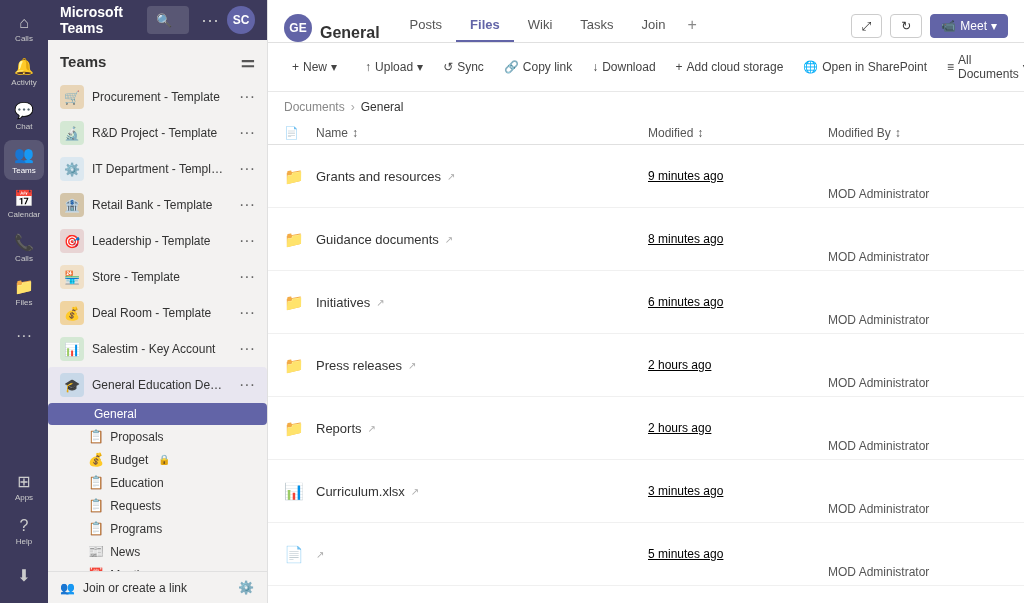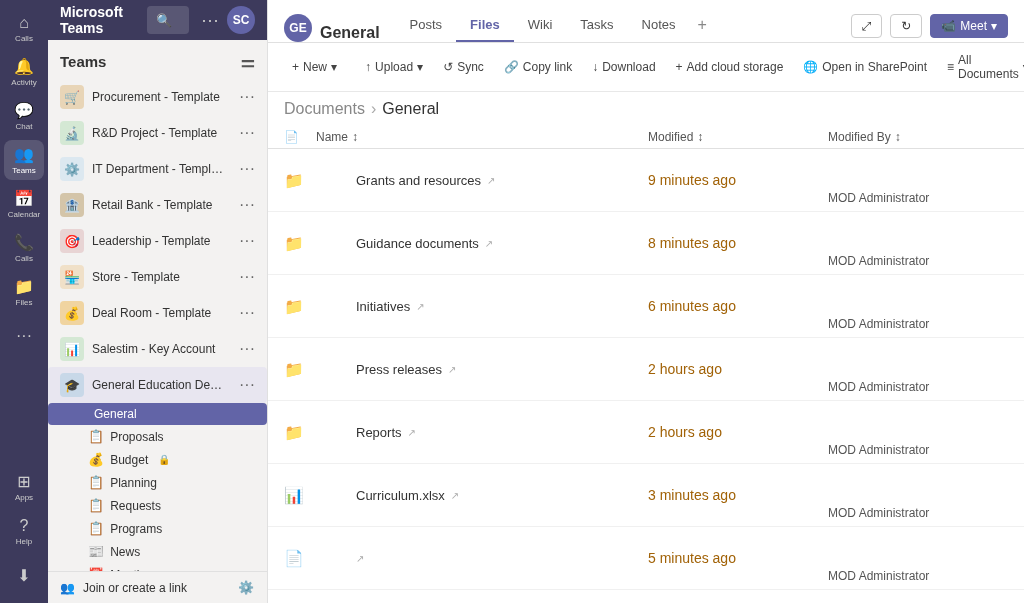--- a/index.html
+++ b/index.html
@@ -217,21 +217,21 @@
       padding: 4px 8px; border-radius: 4px;
       cursor: pointer; font-size: 12px; color: #444;
       background: transparent;
       white-space: nowrap;
     }
     .toolbar-sep { width: 1px; height: 16px; background: #d0d0d0; margin: 0 2px; }
 
     
     .breadcrumb {
       padding: 8px 16px;
-      font-size: 16px;
+      font-size: 12px;
       color: #888;
       display: flex;
       align-items: flex-end;
       gap: 6px;
       flex-shrink: 0;
     }
     .breadcrumb .sep { color: #aaa; }
     .breadcrumb .current { color: #333; font-weight: 500; }
 
     
@@ -250,23 +250,23 @@
     .file-row {
       display: grid;
       grid-template-columns: 32px 1fr 180px 180px;
       padding: 6px 16px;
       border-bottom: 1px solid #f0f0f0;
       align-items: center;
       cursor: pointer;
       font-size: 13px;
     }
     .file-icon { font-size: 16px; }
-    .file-name { color: #333; font-size: 13px; display: flex; align-items: center; gap: 6px; margin-left: 40px; }
+    .file-name { color: #333; font-size: 13px; display: flex; align-items: center; gap: 6px; }
     .file-name .share-icon { color: #aaa; font-size: 10px; }
-    .file-modified { color: #a16207; font-size: 14px; }
+    .file-modified { color: #000000; font-size: 12px; text-decoration: underline; }
     .file-modified-by { color: #555; font-size: 12px; margin-top: 36px; }
 
     
     .file-list::-webkit-scrollbar { width: 6px; }
     .file-list::-webkit-scrollbar-thumb { background: #ccc; border-radius: 3px; }
     .sidebar-list::-webkit-scrollbar { width: 4px; }
     .sidebar-list::-webkit-scrollbar-thumb { background: #ccc; border-radius: 2px; }
 
     .all-docs-btn {
       display: flex; align-items: center; gap: 4px;
@@ -400,21 +400,21 @@
       <span class="ch-icon">📋</span>
       <span>Proposals</span>
     </div>
     <div class="subchannel">
       <span class="ch-icon">💰</span>
       <span>Budget</span>
       <span style="font-size:10px; margin-left:4px;">🔒</span>
     </div>
     <div class="subchannel">
       <span class="ch-icon">📋</span>
-      <span>Planning</span>
+      <span>Education</span>
     </div>
     <div class="subchannel">
       <span class="ch-icon">📋</span>
       <span>Requests</span>
     </div>
     <div class="subchannel">
       <span class="ch-icon">📋</span>
       <span>Programs</span>
     </div>
     <div class="subchannel">
@@ -439,21 +439,21 @@
 <div class="main">
 
   <div class="channel-header">
     <div class="channel-avatar">GE</div>
     <span class="channel-name">General</span>
     <div class="channel-tabs">
       <div class="channel-tab">Posts</div>
       <div class="channel-tab active">Files</div>
       <div class="channel-tab">Wiki</div>
       <div class="channel-tab">Tasks</div>
-      <div class="channel-tab">Notes</div>
+      <div class="channel-tab">Join</div>
       <div class="channel-tab-plus">+</div>
     </div>
     <div class="channel-header-right">
       <div class="ch-header-btn">
         <span>⤢</span>
       </div>
       <div class="ch-header-btn">
         <span>↻</span>
       </div>
       <div class="ch-header-btn meet-btn">

